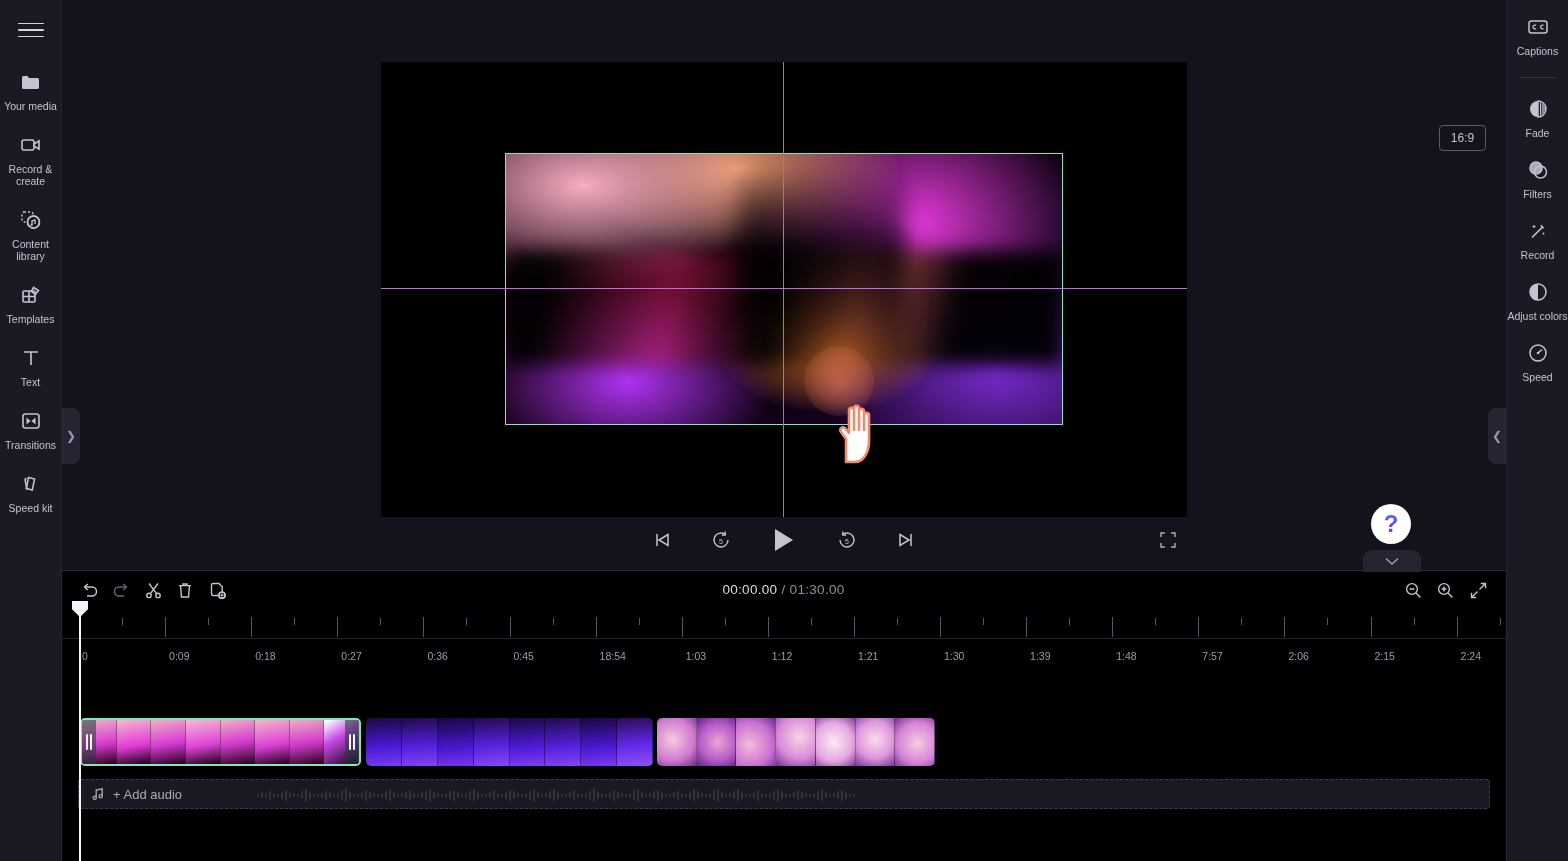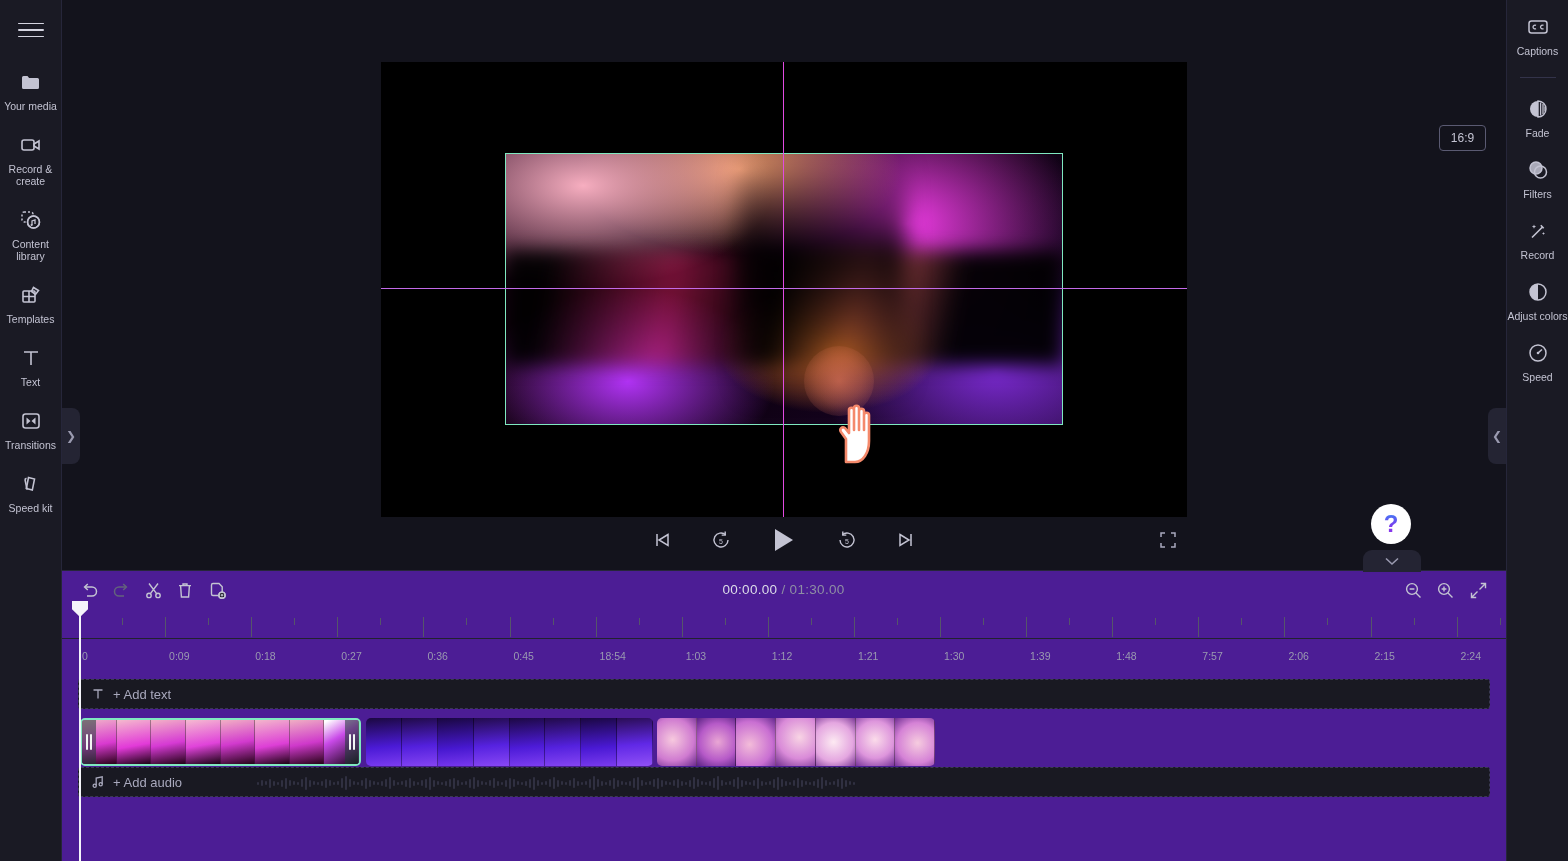--- a/index.html
+++ b/index.html
@@ -130,21 +130,21 @@
     -webkit-background-clip: text; background-clip:text; color:transparent;
   }
   #panel-collapse-tab {
     position:absolute; left:1363px; top:550px; width:58px; height:22px;
     background:#242433; border-radius:9px 9px 0 0;
     display:flex; align-items:center; justify-content:center; cursor:pointer; z-index:5;
   }
 
   
   #timeline { position:absolute; left:62px; top:570px; width:1444px; height:291px;
-    background:#4c1d95; border-top:1px solid #26263a; }
+    background:#000000; border-top:1px solid #26263a; }
   #tl-toolbar { position:absolute; left:0; top:0; width:1444px; height:38px; }
   .tool-icon { position:absolute; top:7px; width:26px; height:24px;
     display:flex; align-items:center; justify-content:center; cursor:pointer; }
   #timecode {
     position:absolute; left:595px; top:11px; width:253px; text-align:center;
     font-size:13.5px; color:#dcdce8; letter-spacing:0.3px;
   }
   #timecode .dur { color:#8e8ea4; }
   #timecode .sep { color:#8e8ea4; }
   #zoom-group { position:absolute; left:1338px; top:7px; width:96px; height:24px; }
@@ -156,21 +156,21 @@
   .tick-label { position:absolute; top:41px; font-size:10.5px; color:#9a9ab0; }
 
   #tracks { position:absolute; left:0; top:68px; width:1444px; height:223px; overflow:hidden; }
   .track-placeholder {
     position:absolute; left:16px; width:1412px; height:30px;
     border:1px dashed #3a3a52; border-radius:3px; background:#191922;
     display:flex; align-items:center; padding-left:12px; gap:8px; cursor:pointer;
   }
   .track-placeholder .ph-label { font-size:13px; color:#a9a9bd; }
   #text-track { top:40px; }
-  #audio-track { top:128px; }
+  #audio-track { top:140px; }
   #audio-wave { position:absolute; left:178px; top:6px; width:1200px; height:18px;
     display:flex; align-items:center; gap:2px; overflow:hidden; opacity:0.5; }
   #audio-wave i { display:block; width:2px; background:#474761; border-radius:1px; }
 
   #clip-row { position:absolute; left:18px; top:79px; width:1412px; height:48px; }
   .clip { position:absolute; top:0; height:48px; border-radius:5px; overflow:hidden; cursor:pointer; }
   .clip .frames { position:absolute; inset:0; display:flex; }
   .clip .frames span { flex:1 1 0; border-right:1px solid rgba(0,0,0,0.35); }
   #clip-1 { left:0; width:281px; border:2px solid #7fe8c0; }
   #clip-2 { left:286px; width:287px; }
@@ -529,26 +529,20 @@
         <div class="tick-major" style="left: 1308.5px;"></div>
         <div class="tick-minor" style="left: 1351.55px;"></div>
         <div class="tick-label" style="left: 1312.5px;">2:15</div>
         <div class="tick-major" style="left: 1394.6px;"></div>
         <div class="tick-minor" style="left: 1437.65px;"></div>
         <div class="tick-label" style="left: 1398.6px;">2:24</div>
       </div>
 
     <div id="tracks">
 
-      <div class="track-placeholder" id="text-track">
-        <svg width="14" height="14" viewBox="0 0 14 14" fill="none" stroke="#a9a9bd" stroke-width="1.3">
-            <path d="M2.5 3h9M7 3v8.5"></path>
-          </svg>
-        <span class="ph-label">+ Add text</span>
-      </div>
 
       <div id="clip-row">
         <div class="clip" id="clip-1">
           <div class="frames">
             <span style="background:linear-gradient(170deg,#f0b3c8,#d93ad0 55%,#2a0118)"></span>
             <span style="background:linear-gradient(170deg,#f4b9cd,#e23ad8 58%,#1d0114)"></span>
             <span style="background:linear-gradient(170deg,#f2b0c6,#d63ad4 54%,#230216)"></span>
             <span style="background:linear-gradient(170deg,#f5bad0,#e043da 56%,#1a0212)"></span>
             <span style="background:linear-gradient(170deg,#f1afc4,#d23ace 52%,#260318)"></span>
             <span style="background:linear-gradient(170deg,#f3b6cb,#dd3fd6 57%,#1e0214)"></span>

